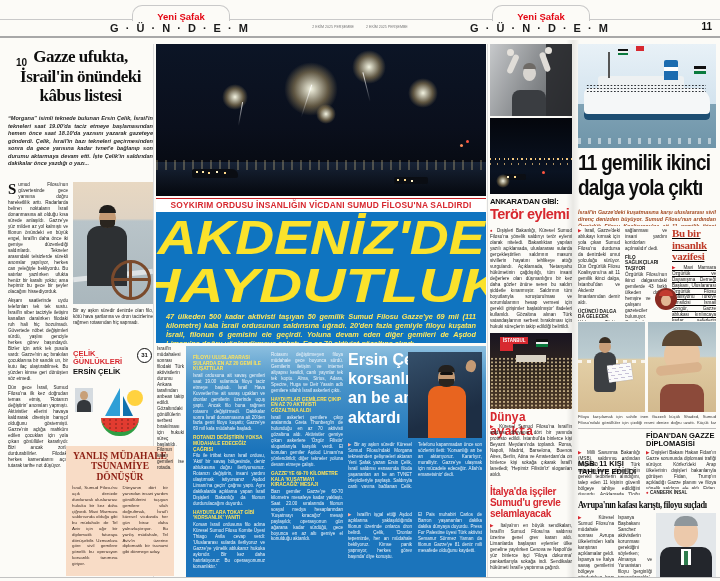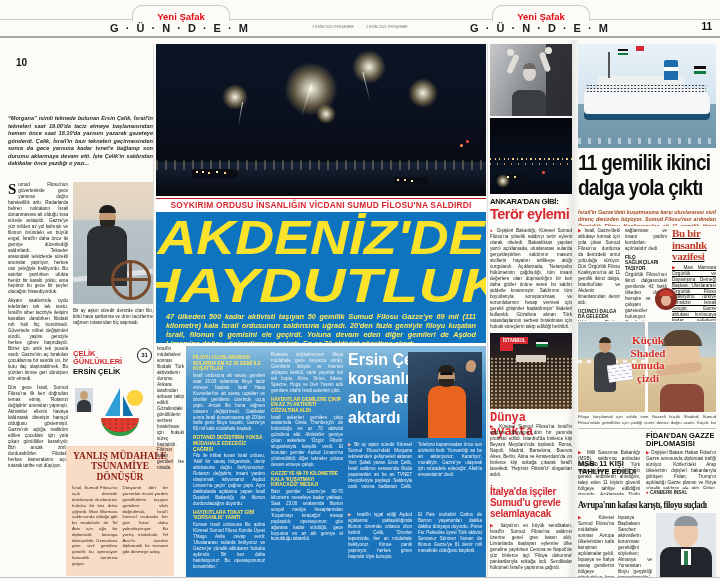--- a/index.html
+++ b/index.html
@@ -42,20 +42,21 @@
     <span style="font-size:9.5px;font-weight:bold;color:#e30613;line-height:15px;">Yeni Şafak</span>
   </div>
   <div class="abs" style="left:440px;top:22px;width:200px;text-align:center;font-size:11px;font-weight:bold;letter-spacing:2px;color:#1a1a1a;">G · Ü · N · D · E · M</div>
   <div class="abs" style="left:682px;top:21px;width:30px;text-align:right;font-size:10px;font-weight:bold;color:#111;">11</div>
   <div class="abs" style="left:366px;top:25px;width:58px;font-size:3.6px;color:#777;">2 EKİM 2025 PERŞEMBE</div>
 
   <div class="vrule" style="left:153px;top:44px;height:533px;"></div>
   <div class="vrule" style="left:487px;top:44px;height:533px;"></div>
   <div class="abs" style="left:566px;top:40px;width:14px;height:538px;background:linear-gradient(90deg,transparent,rgba(0,0,0,.08),transparent);"></div>
 
+  <div class="abs serif" style="left:8px;top:47px;width:145px;height:64px;font-size:17px;font-weight:bold;letter-spacing:-0.5px;line-height:1.15;text-align:center;color:#0d0d0d;">Gazze ufukta, İsrail'in önündeki kâbus listesi</div>
   <div class="abs" style="left:8px;top:115px;width:145px;height:63px;font-size:5.6px;font-weight:bold;font-style:italic;line-height:1.35;text-align:justify;color:#2b2b2b;overflow:hidden;">“Morgana” isimli teknede bulunan Ersin Çelik, İsrail'in tekneleri saat 19.00'da taciz etmeye başlamasından hemen önce saat 18.10'da yazısını yazarak gazeteye gönderdi. Çelik, İsrail'in bazı tekneleri geçirmesinden sonra da gece yarısına kadar tvnet'e bağlanıp son durumu aktarmaya devam etti. İşte Çelik'in saldırıdan dakikalar önce yazdığı o yazı...</div>
 
   <div class="abs tiny" style="left:8px;top:182px;width:60px;height:395px;">
     <p><span class="dc">S</span><span>umud Filosu'nun güvertesinde gece yarısına doğru hareketlilik arttı. Radarlarda beliren noktaların İsrail donanmasına ait olduğu kısa sürede anlaşıldı. Gazze'ye yüz milden az yol kalmıştı ve filonun önündeki en büyük engel, İsrail'in daha önce iki gemiye düzenlediği saldırılardı. Tekneler arasındaki telsizlerde sürekli anonslar yapılıyor, herkes can yeleğiyle bekliyordu. Bu satırlar yazılırken ufukta henüz bir karaltı yoktu; ama hepimiz bu gece bir şeyler olacağını hissediyorduk.</span></p>
     <p>Akşam saatlerinde uydu telefonları tek tek sustu. İsrail'in siber taciziyle iletişim kanalları daralırken filodaki ruh hali hiç bozulmadı. Güvertede nöbet değişimleri sürdü, yaşlısı genciyle herkes görev başındaydı. Bizler için artık tek pusula vardı: Gazze'nin aç bırakılan çocuklarına bir sandık un, bir kutu ilaç ulaştırabilmek. Bu yüzden kimse geri dönüşten söz etmedi.</p>
     <p>Dün gece İsrail, Sumud Filosu'na ilk kez doğrudan temas etmiş, 'Rotanızı değiştirin' anonsları yapmıştı. Aktivistler ellerini havaya kaldırarak direnişin barışçıl olduğunu göstermişti. Gazze'nin açlığa mahkûm edilen çocukları için yola çıkan gönüllüler kararlıydı: Bizi ancak zorla durdurabilirler. Filodaki herkes kameralarını açık tutarak tarihe not düşüyor.</p>
   </div>
 
   <div class="ph" style="left:73px;top:182px;width:80px;height:122px;background:linear-gradient(180deg,#e8d8c2 0%,#dfd3c3 30%,#b9c4c9 32%,#aab7bd 100%);">
     <div class="abs" style="left:0;bottom:26px;width:80px;height:5px;background:#dfe3e5;transform:rotate(-6deg);"></div>
@@ -243,21 +244,20 @@
     <div class="abs" style="left:21px;top:18px;width:12px;height:13px;background:#c99d77;border-radius:50%;"></div>
     <div class="abs" style="left:21px;top:15px;width:12px;height:6px;background:#3a2e22;border-radius:6px 6px 0 0;"></div>
     <div class="abs" style="left:30px;top:42px;width:24px;height:17px;background:#fafafa;background-image:repeating-linear-gradient(180deg,#c8c2d8 0 .6px,transparent .6px 3.4px);transform:rotate(-8deg);box-shadow:0 0 1px #999;"></div>
   </div>
   <div class="ph" style="left:648px;top:322px;width:68px;height:90px;background:linear-gradient(180deg,#a9bcc4 0%,#c3d2d6 38%,#e0cba2 40%,#d2b98e 100%);">
     <div class="abs" style="left:16px;top:14px;width:36px;height:38px;background:#e7c4a0;border-radius:50%;"></div>
     <div class="abs" style="left:14px;top:8px;width:40px;height:16px;background:#5a4632;border-radius:20px 20px 0 0;"></div>
     <div class="abs" style="left:8px;top:42px;width:46px;height:10px;background:#d9b28c;border-radius:5px;transform:rotate(-6deg);"></div>
     <div class="abs" style="left:12px;top:62px;width:44px;height:28px;background:#8c4a3a;border-radius:10px 10px 0 0;"></div>
   </div>
-  <div class="abs serif" style="left:620px;top:334px;width:56px;text-align:center;font-size:11px;font-weight:bold;line-height:1.15;color:#d32a20;text-shadow:0 0 2px #fff,0 0 3px #fff;">Küçük Shaded umuda çizdi</div>
   <div class="abs" style="left:578px;top:414px;width:138px;height:12px;font-size:4.2px;line-height:1.35;color:#333;text-align:justify;overflow:hidden;">Filoyu karşılamak için sahile inen Gazzeli küçük Shaded, Sumud Filosu'ndaki gönüllüler için çizdiği resmi denize doğru uzattı. Küçük kız gemilerin yolunu gözlüyor: 'Umudu bekliyoruz, gelsinler artık.'</div>
 
   <div class="hrule" style="left:578px;top:428px;width:138px;height:1px;background:#bbb;"></div>
 
   <div class="abs" style="left:578px;top:432px;width:62px;font-size:7.5px;font-weight:bold;line-height:1.1;color:#0d0d0d;margin-top:28px;">MSB: 11 KİŞİ TAHLİYE EDİLDİ</div>
   <div class="abs tiny bullet" style="left:578px;top:450px;width:62px;height:45px;">Milli Savunma Bakanlığı (MSB), saldırının ardından bölgedeki Türk vatandaşlarının güvenliği için gerekli tedbirlerin alındığını, talep eden 11 kişinin güvenli bölgeye tahliye edildiğini duyurdu. Açıklamada 'Doğu Akdeniz'de seyreden unsurlarımız bölgeyi takip etmektedir' denildi.</div>
   <div class="abs" style="left:646px;top:432px;width:70px;font-size:7.5px;font-weight:bold;line-height:1.1;color:#0d0d0d;">FİDAN'DAN GAZZE DİPLOMASİSİ</div>
   <div class="abs tiny bullet" style="left:646px;top:450px;width:70px;height:39px;">Dışişleri Bakanı Hakan Fidan'ın Gazze sorununda diplomasi trafiği sürüyor. Körfez'deki Arap ülkelerinin dışişleri bakanlarıyla görüşen Fidan, Trump'ın açıkladığı Gazze planını ve filoya yönelik saldırıyı ele aldı. Fidan, İtalya Başbakan Yardımcısı Tajani ile de telefonda görüştü.</div>
   <div class="abs dotled" style="left:646px;top:490px;width:70px;font-size:4.5px;font-weight:bold;color:#222;">CANBERK İNSAL</div>
 

